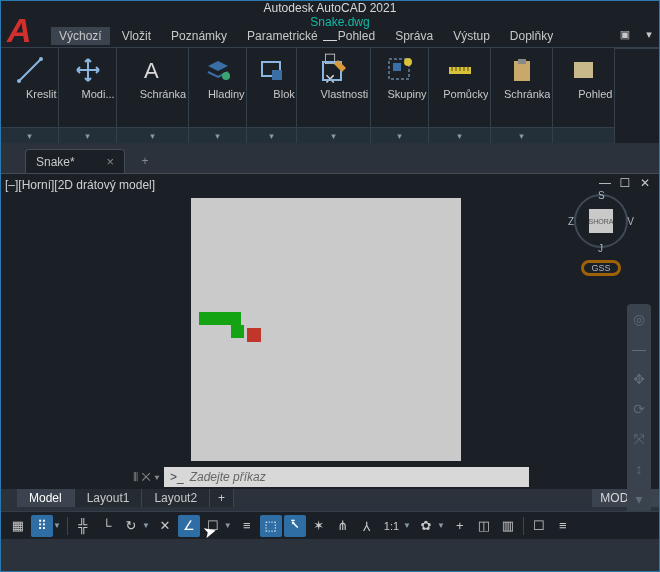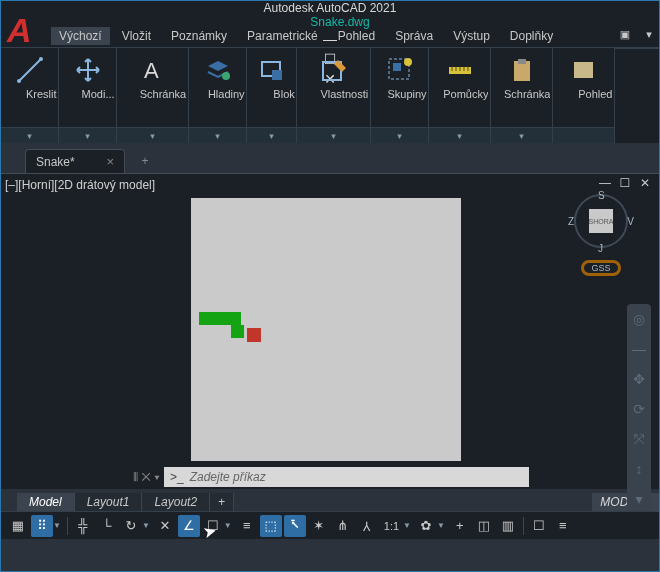--- a/index.html
+++ b/index.html
@@ -57,21 +57,21 @@
   .gss { width:40px; height:16px; margin:12px auto 0; border:3px solid #a16207; border-radius:8px; font-size:9px; display:flex; align-items:center; justify-content:center; color:#aeb8c2; }
   
   .navbar { position:absolute; right:8px; top:130px; width:24px; background:#39424d; border-radius:4px; padding:6px 0; display:flex; flex-direction:column; align-items:center; gap:12px; }
   .navbar .navitem { width:18px; height:18px; color:#5f6b78; font-size:14px; text-align:center; line-height:18px; }
   
   .cmdhost { position:absolute; left:132px; bottom:2px; right:130px; display:flex; align-items:center; gap:4px; }
   .cmdhost .ghost { font-size:12px; color:#888; }
   .cmdbox { flex:1; height:20px; background:#d8d8d8; display:flex; align-items:center; padding:0 6px; font-size:12px; font-style:italic; color:#666; }
   .cmdbox .prompt { font-style:normal; margin-right:6px; color:#444;}
   
-  .layouttabs { height:22px; background:#2b323b; display:flex; align-items:flex-end; padding-left:16px; gap:0; font-size:12px;font-style:italic; }
+  .layouttabs { height:22px; background:#2b323b; display:flex; align-items:flex-start; padding-left:16px; gap:0; font-size:12px; }
   .ltab { padding:2px 12px; border-right:1px solid #3d4650; color:#c8c8c8; background:#242b33; }
   .ltab.cur { background:#3a434e; color:#fff; }
   .ltab.add { padding:2px 8px; }
   .layouttabs .spacer { flex:1; }
   .modelp { background:#3a434e; padding:2px 8px; color:#d8d8d8; }
   
   .statusbar { height:28px; background:#1b2026; display:flex; align-items:center; padding:0 6px; gap:2px; border-top:1px solid #33404b; position:relative;}
   .sb { width:22px; height:22px; display:flex; align-items:center; justify-content:center; color:#c8c8c8; font-size:13px; border-radius:2px; }
   .sb.on { background:#2f6ea5; color:#fff; }
   .sb.wide { width:auto; padding:0 4px; font-size:11px; }

